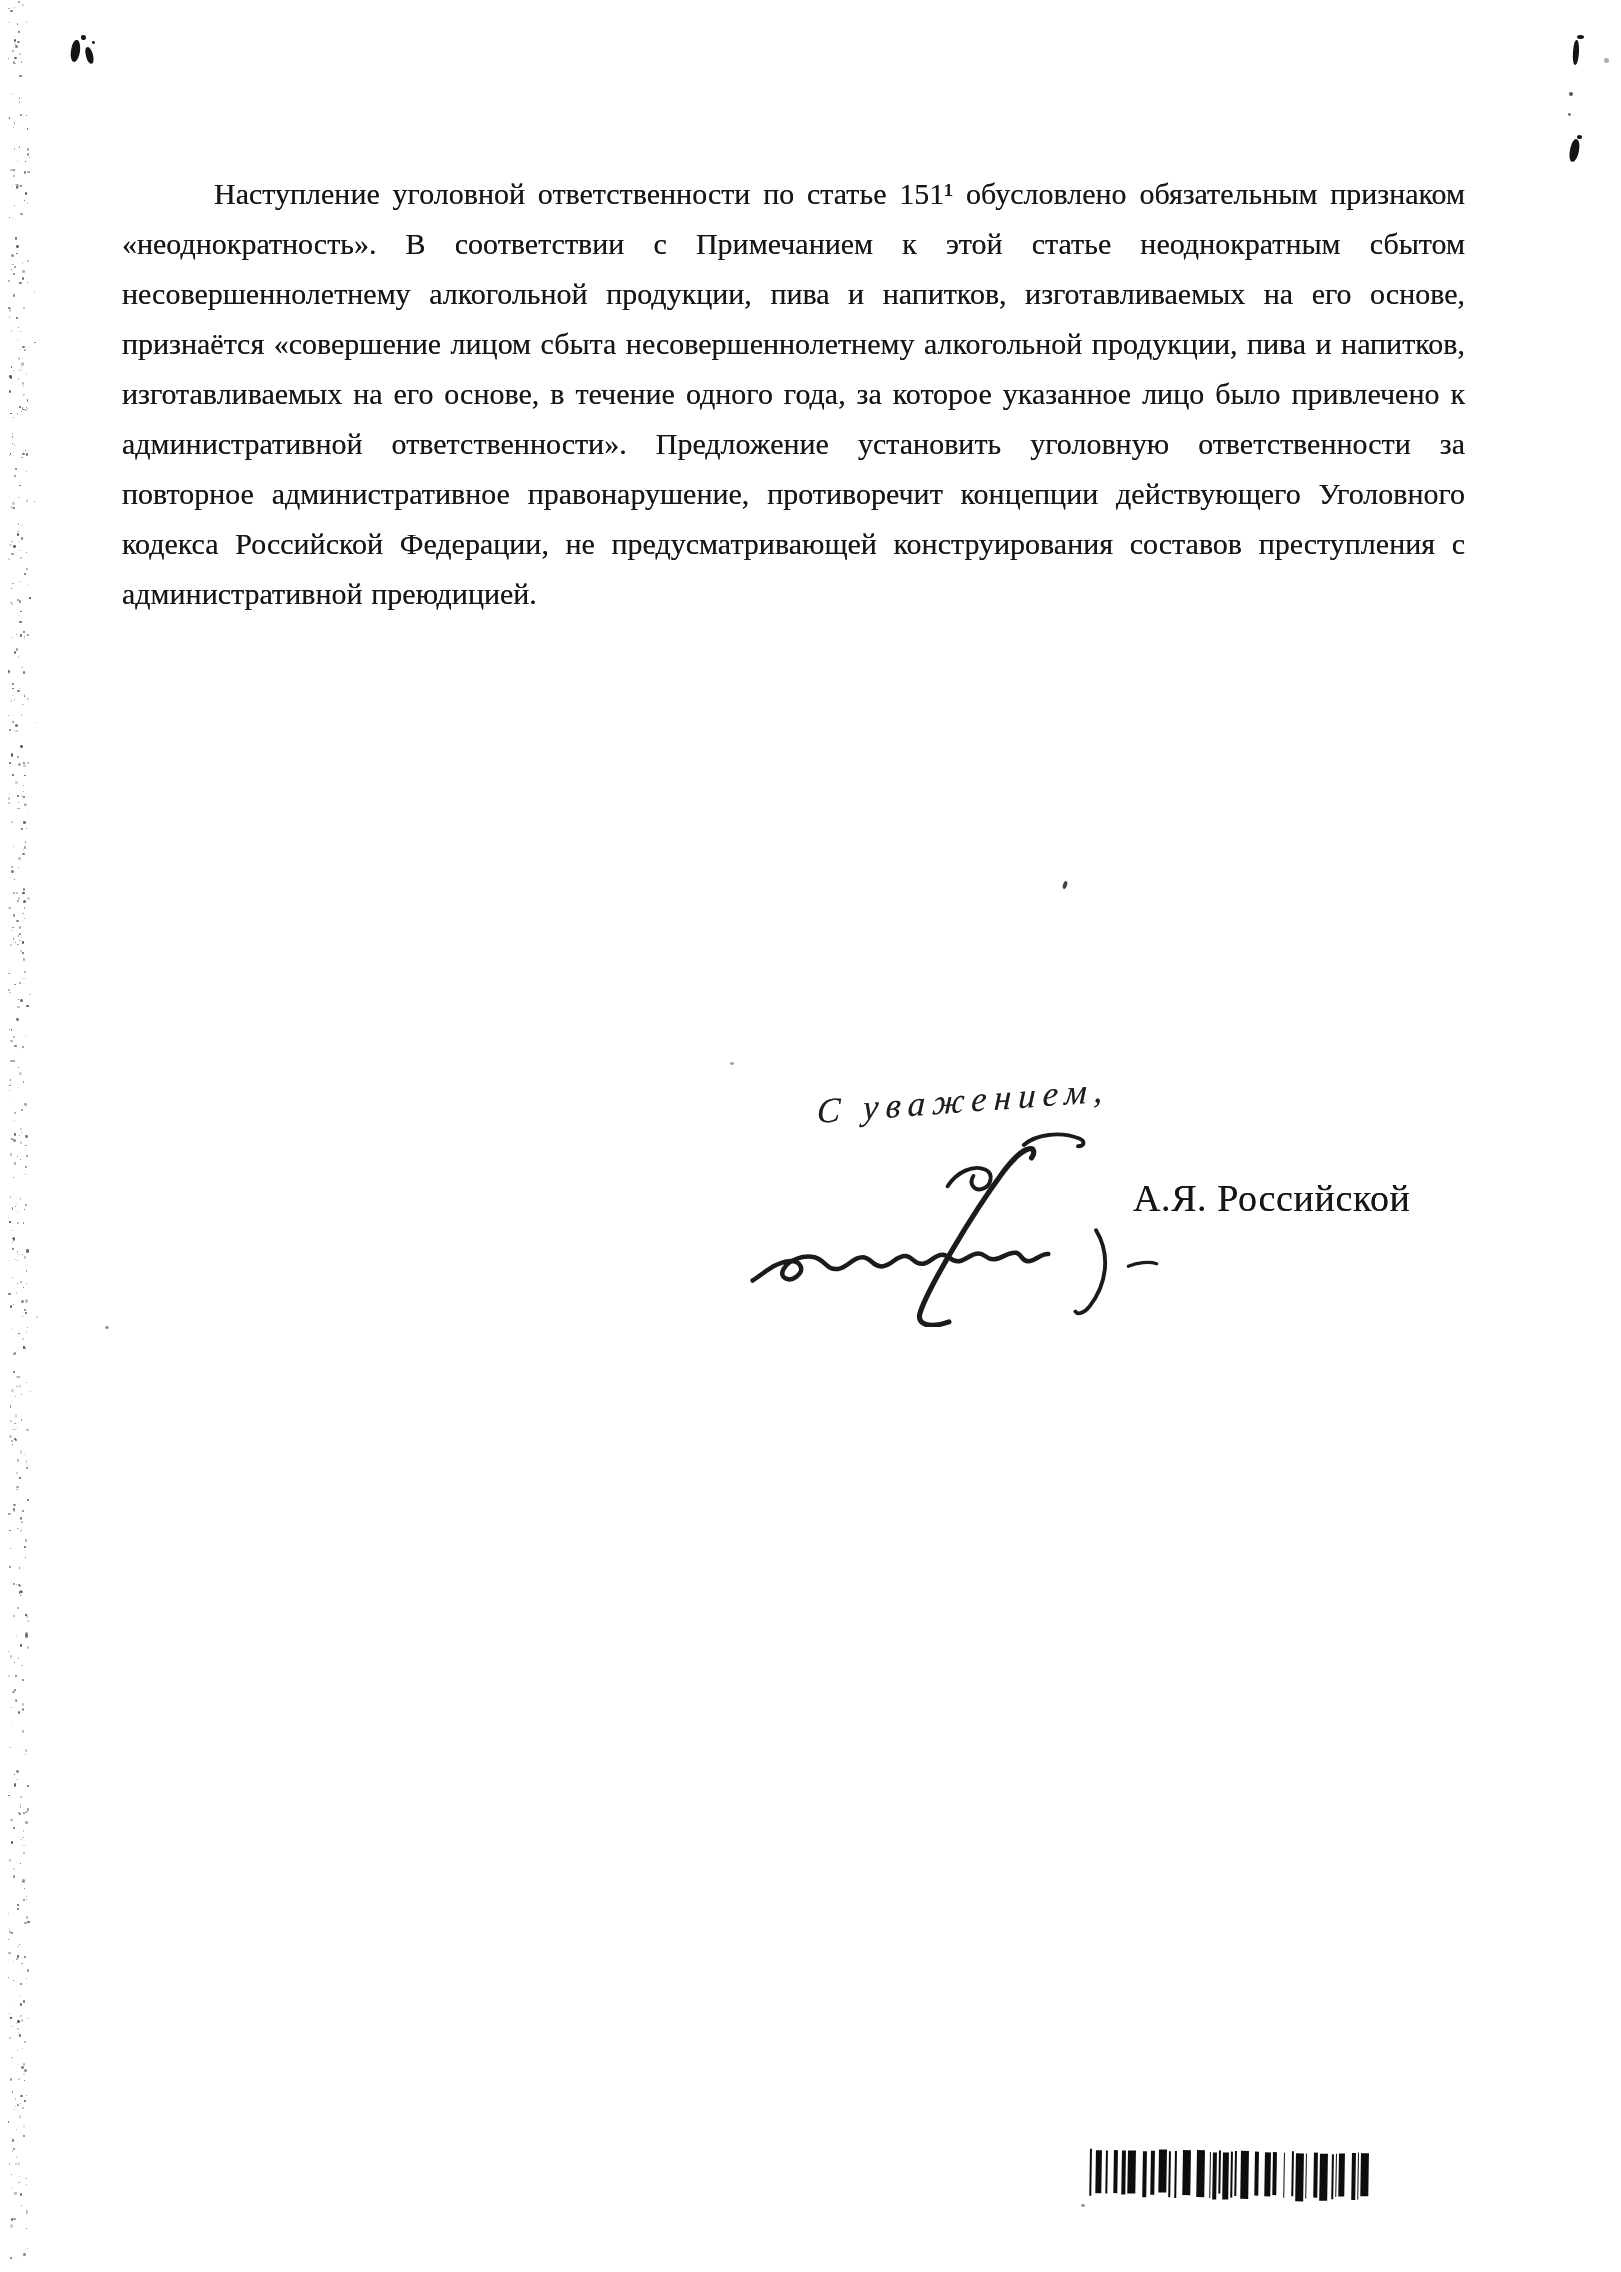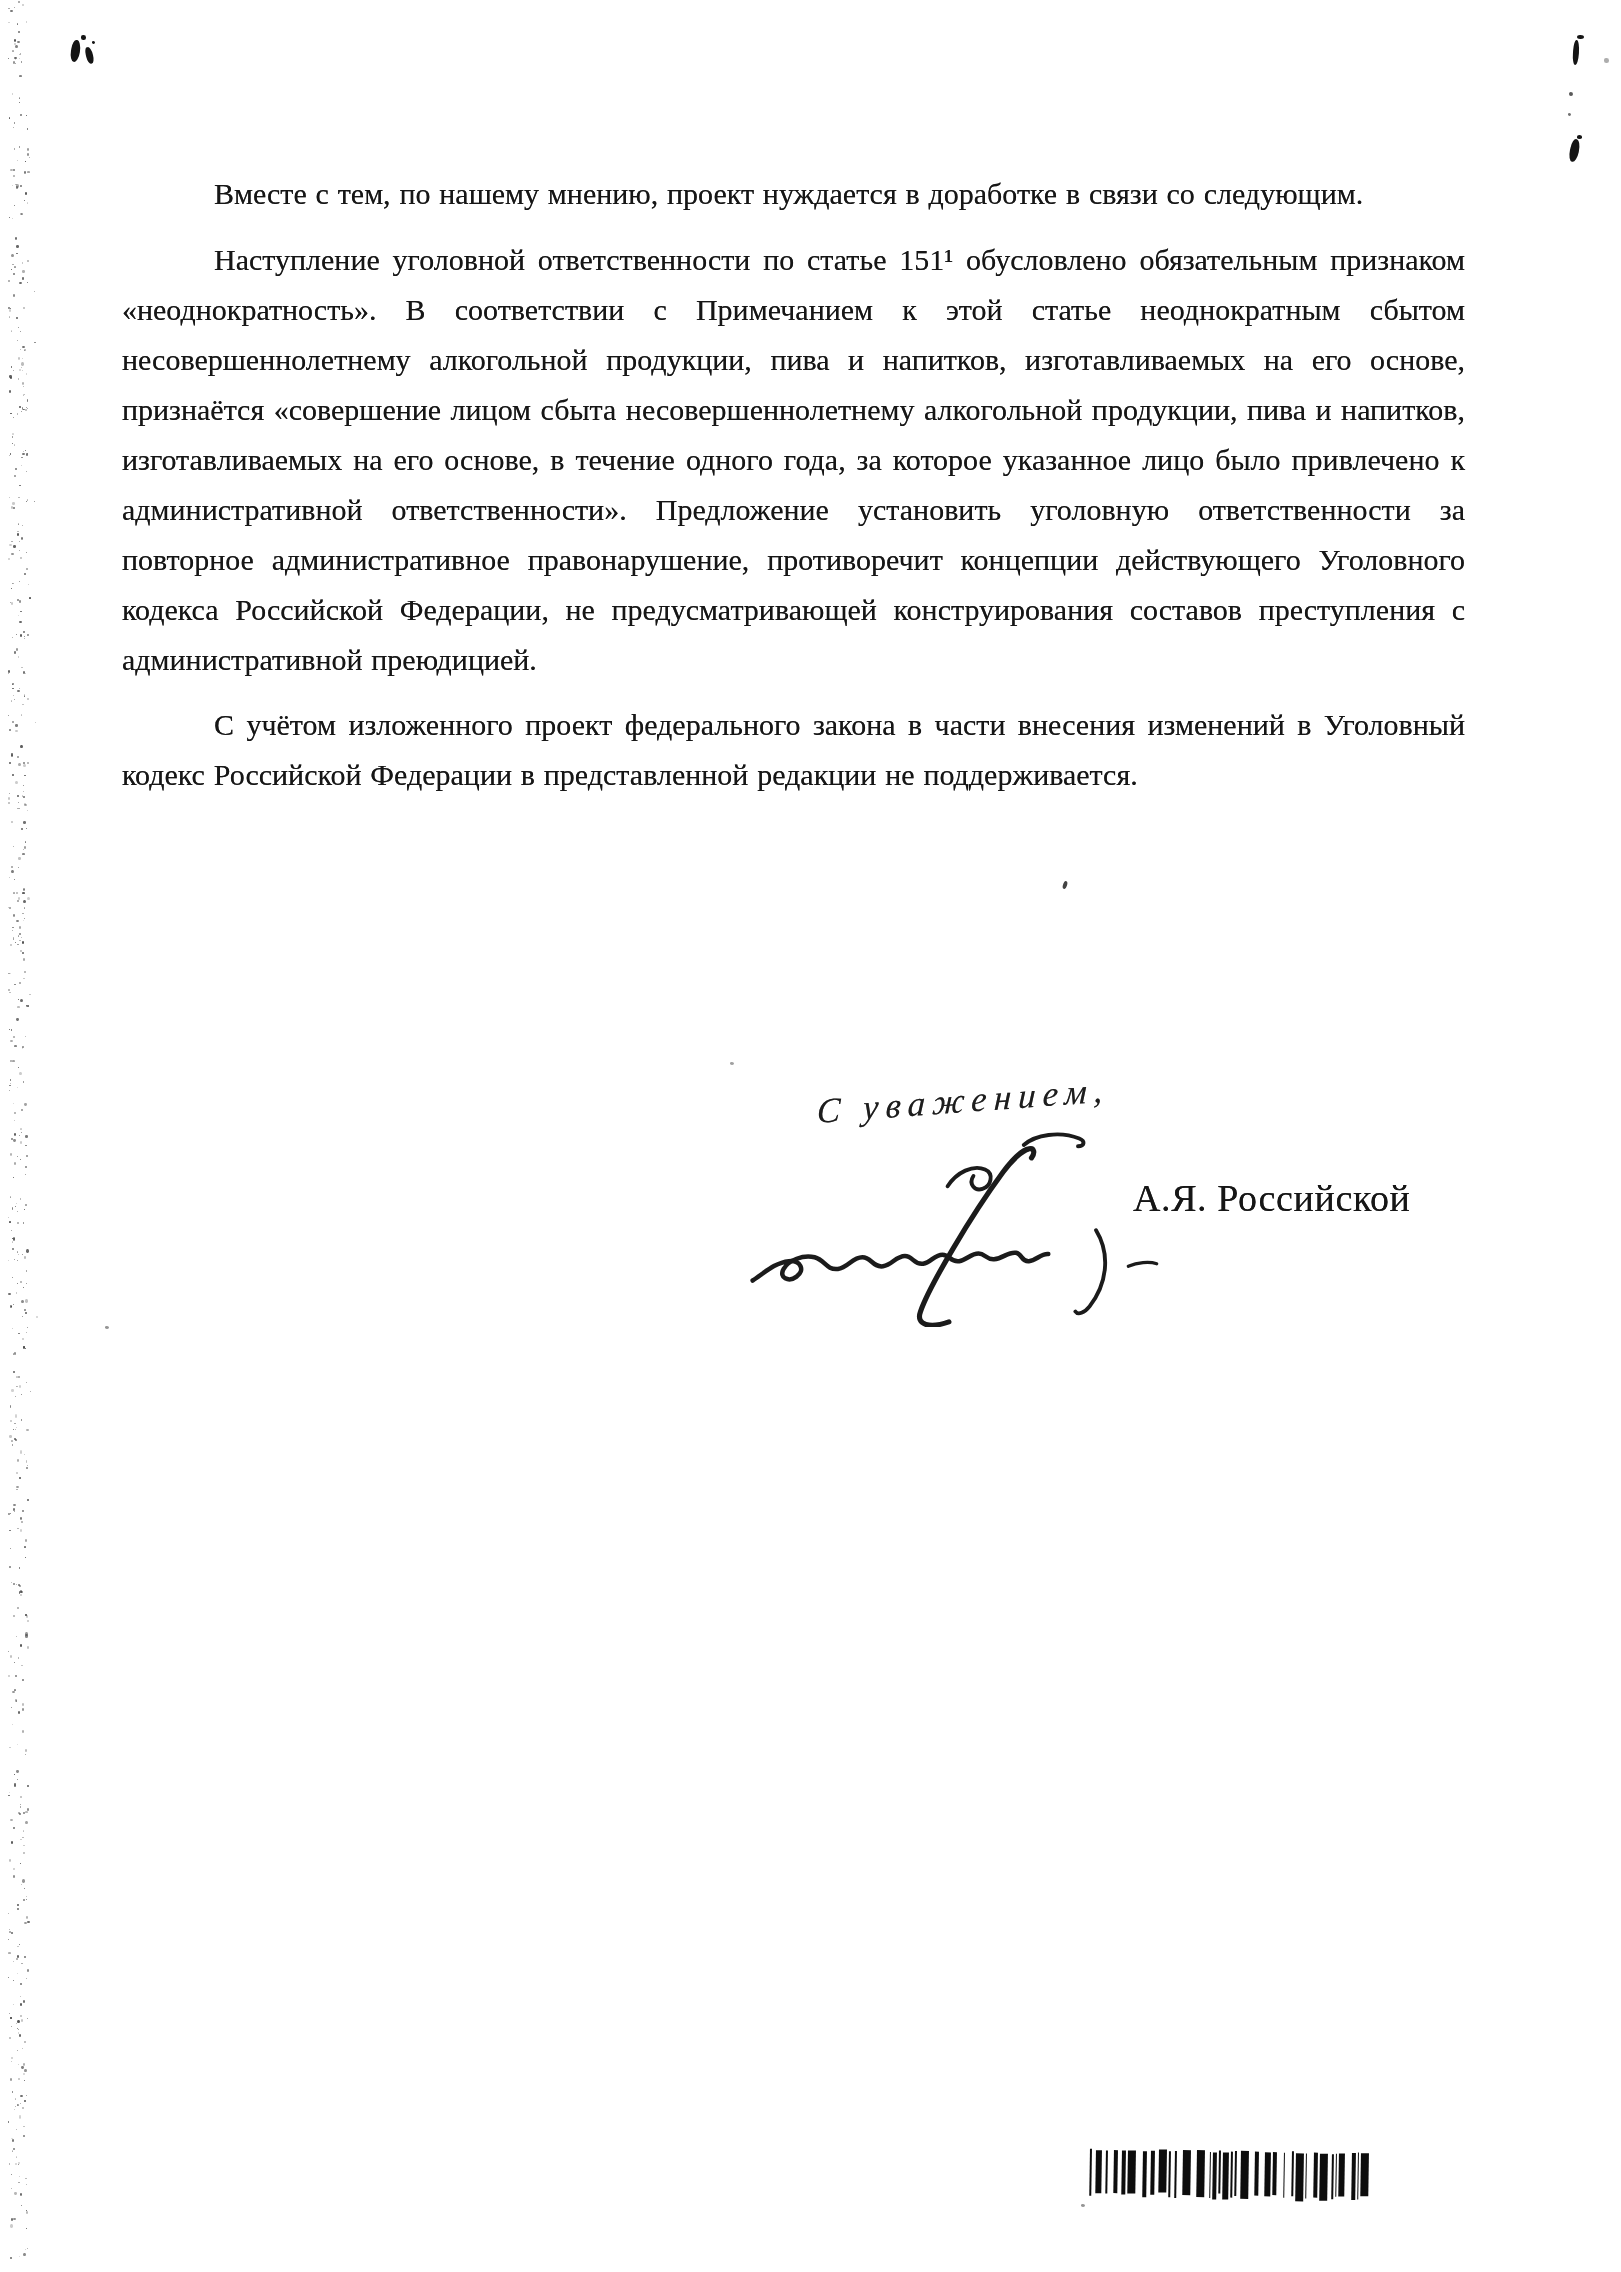--- a/index.html
+++ b/index.html
@@ -699,23 +699,21 @@
     <div class="ink" style="left:1568px;top:113px;width:3.2px;height:3.2px;opacity:.6;"></div>
     <div class="ink" style="left:1570px;top:139px;width:9px;height:23px;transform:rotate(12deg);"></div>
     <div class="ink" style="left:1577px;top:135px;width:5.2px;height:3.9px;"></div>
     <div class="ink" style="left:1063px;top:881px;width:3.9px;height:8.4px;transform:rotate(18deg);opacity:.8;"></div>
     <div class="ink" style="left:105px;top:1326px;width:3.9px;height:3.2px;opacity:.45;"></div>
     <div class="ink" style="left:730px;top:1062px;width:3.9px;height:3.2px;opacity:.4;"></div>
     <div class="ink" style="left:1081px;top:2204px;width:3.9px;height:3.2px;opacity:.45;"></div>
   </div>
 
   <div class="body-text">
-    <p class="para">Вместе с тем, по нашему мнению, проект нуждается в доработке в связи со следующим.</p>
     <p class="para">Наступление уголовной ответственности по статье 151¹ обусловлено обязательным признаком «неоднократность». В соответствии с Примечанием к этой статье неоднократным сбытом несовершеннолетнему алкогольной продукции, пива и напитков, изготавливаемых на его основе, признаётся «совершение лицом сбыта несовершеннолетнему алкогольной продукции, пива и напитков, изготавливаемых на его основе, в течение одного года, за которое указанное лицо было привлечено к административной ответственности». Предложение установить уголовную ответственности за повторное административное правонарушение, противоречит концепции действующего Уголовного кодекса Российской Федерации, не предусматривающей конструирования составов преступления с административной преюдицией.</p>
-    <p class="para">С учётом изложенного проект федерального закона в части внесения изменений в Уголовный кодекс Российской Федерации в представленной редакции не поддерживается.</p>
   </div>
 
   <div class="closing">С уважением,</div>
 
   <svg class="signature-svg" width="453" height="213" viewBox="0 0 700 330" aria-hidden="true">
 
     <path d="M 448,48 c 18,-16 56,-22 86,-10 c 10,4 8,12 -2,12" stroke-width="6"></path>
     <path d="M 330,112 c 14,-22 40,-34 58,-26 c 14,6 10,26 -4,30 c -12,4 -22,-8 -14,-20" stroke-width="6"></path>
 
     <path d="M 28,258 c 16,-10 34,-28 56,-30 c 18,-2 26,14 12,24 c -12,9 -28,2 -20,-12 c 8,-14 30,-22 48,-18 c 16,4 18,20 36,18 c 16,-2 22,-18 38,-18 c 14,0 16,16 32,14 c 14,-2 20,-16 34,-16 c 12,0 14,14 28,12 c 12,-2 18,-14 30,-14 c 12,0 12,12 26,10 c 12,-2 18,-12 30,-12 c 10,0 12,10 24,9 c 14,-1 22,-12 34,-10 c 10,2 8,14 20,13 c 12,-1 18,-12 30,-11" stroke-width="7"></path>

